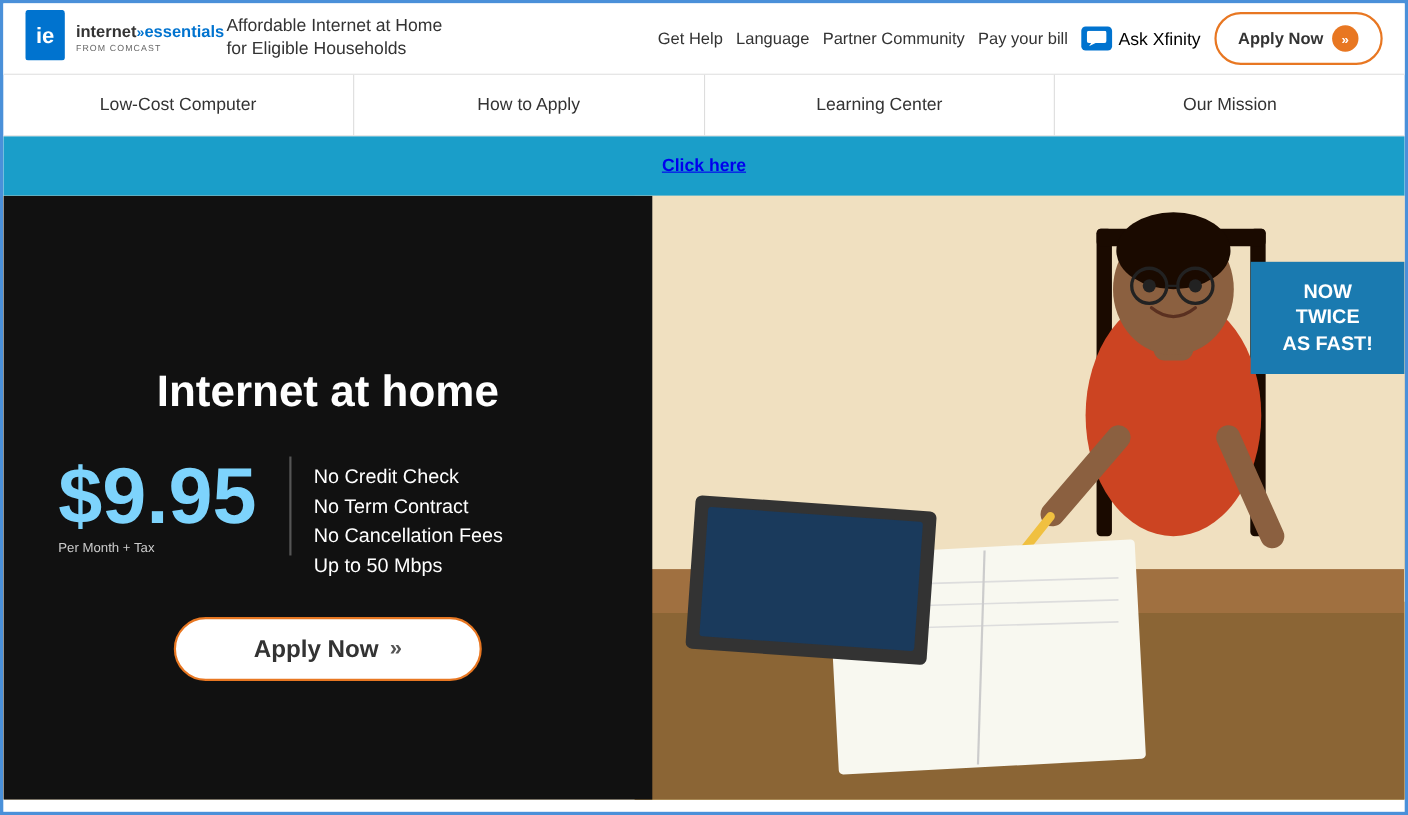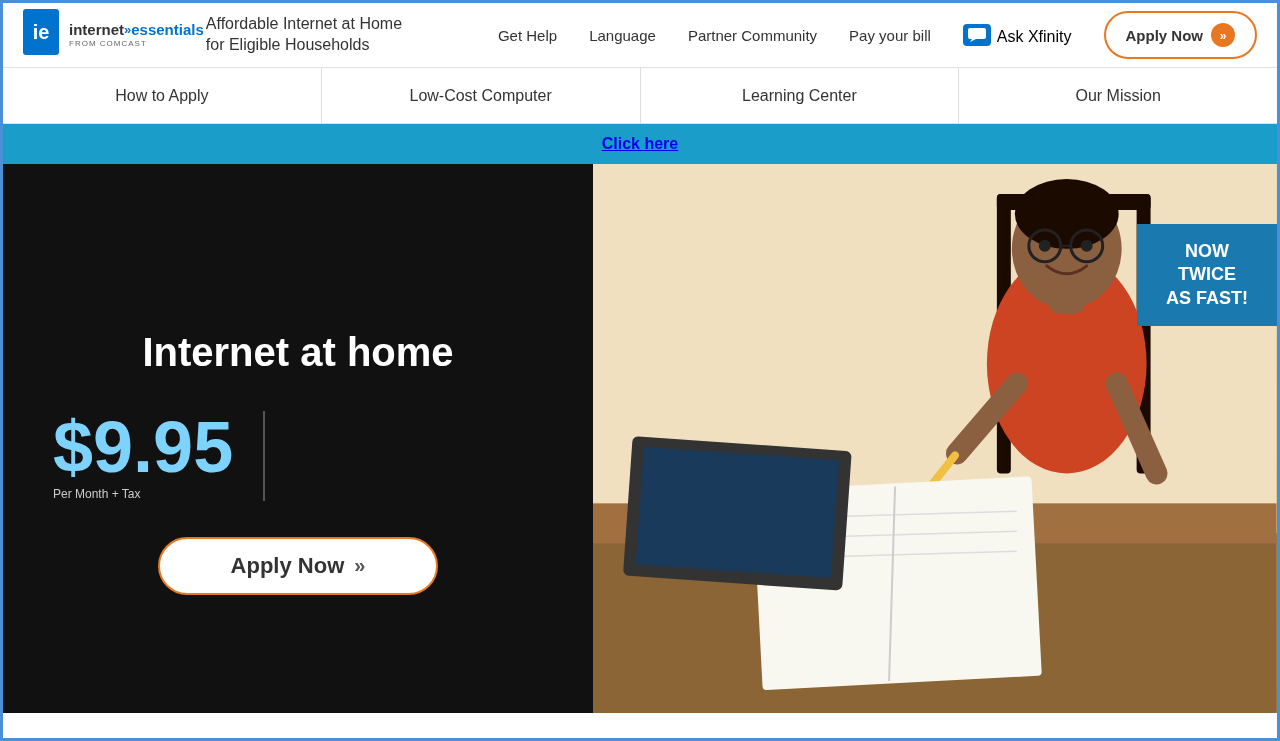--- a/index.html
+++ b/index.html
@@ -23,21 +23,21 @@
       font-size: 16px;
       color: #333;
       font-weight: normal;
       line-height: 1.3;
       margin-right: auto;
       margin-left: 2px;
     }
     .header-nav {
       display: flex;
       align-items: center;
-      gap: 32px;
+      gap: 12px;
     }
     .header-nav a {
       text-decoration: none;
       color: #333;
       font-size: 15px;
       white-space: nowrap;
     }
     .ask-xfinity {
       display: flex;
       align-items: flex-end;
@@ -95,21 +95,21 @@
       color: #333;
       cursor: pointer;
       border-right: 1px solid #ddd;
       text-decoration: none;
     }
     .secondary-nav .nav-item:last-child { border-right: none; }
 
     
     .banner {
       background: #1a9ec9;
-      height: 40px;
+      height: 54px;
       display: flex;
       align-items: center;
       justify-content: center;
       color: white;
       font-size: 16px;
     }
     .banner .click-here {
       font-weight: bold;
       text-decoration: underline;
       cursor: pointer;
@@ -370,22 +370,22 @@
         <svg width="20" height="20" viewBox="0 0 20 20">
           <circle cx="10" cy="10" r="10" fill="#e87722"></circle>
           <text x="10" y="15" text-anchor="middle" fill="white" font-size="12" font-weight="bold">»</text>
         </svg>
       </span>
     </button>
   </nav>
 </div>
 
 <nav class="secondary-nav">
+  <a class="nav-item" href="#">Low-Cost Computer</a>
   <a class="nav-item" href="#">How to Apply</a>
-  <a class="nav-item" href="#">Low-Cost Computer</a>
   <a class="nav-item" href="#">Learning Center</a>
   <a class="nav-item" href="#">Our Mission</a>
 </nav>
 
 <div class="banner">
   <a href="#" class="click-here">Click here</a>
 </div>
 
 <div class="hero">
 
@@ -457,20 +457,26 @@
     <h1 class="hero-title">
       <br>
       <span>Internet at home</span>
     </h1>
 
     <div class="hero-pricing">
       <div class="price-block">
         <span class="price-amount">$9.95</span>
         <span class="price-period">Per Month + Tax</span>
       </div>
+      <div class="features-list">
+        <span class="feature-item">No Credit Check</span>
+        <span class="feature-item">No Term Contract</span>
+        <span class="feature-item">No Cancellation Fees</span>
+        <span class="feature-item">Up to 50 Mbps</span>
+      </div>
     </div>
 
     <button class="apply-btn-hero">
       <span>Apply Now</span>
       <span class="arrows">»</span>
     </button>
   </div>
 
   <div class="fast-badge">
     <div>NOW TWICE</div>

